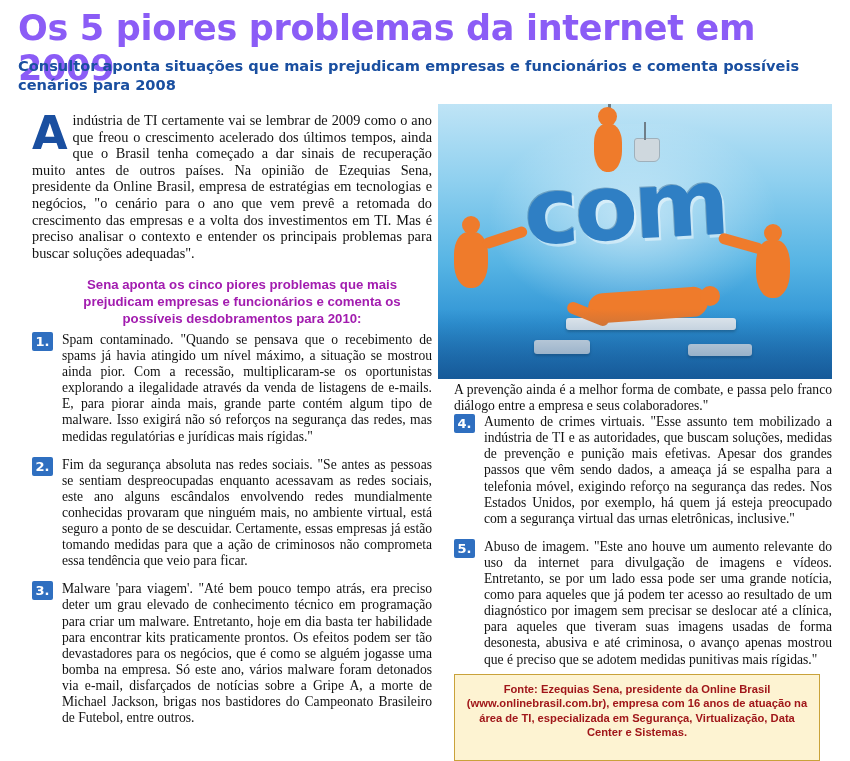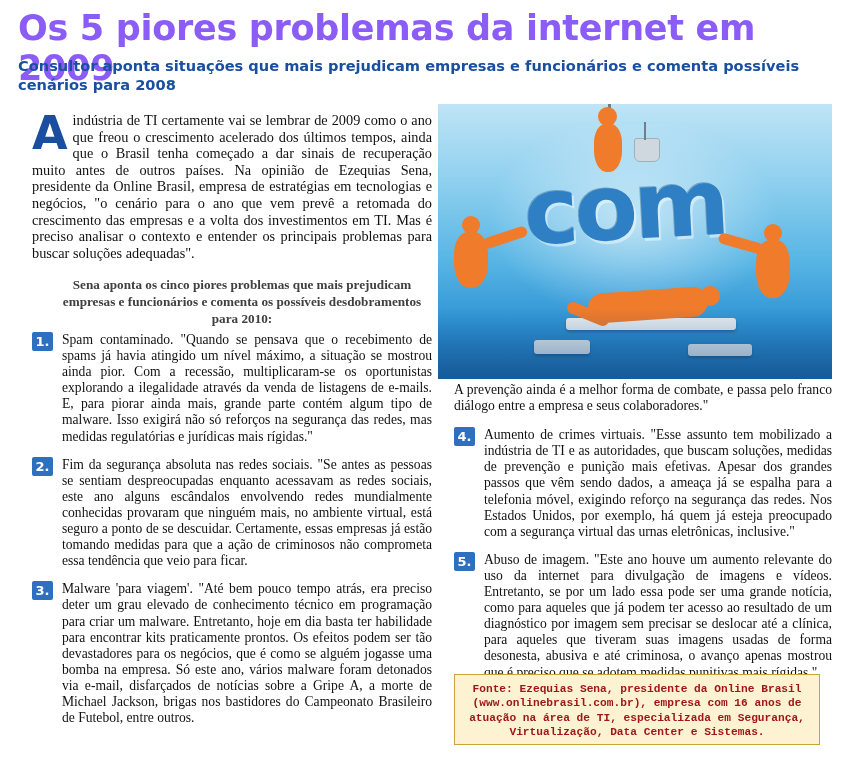--- a/index.html
+++ b/index.html
@@ -142,25 +142,25 @@
     color: #1a4fa0;
     padding: 2px 5px 0 0;
   }
 
   
   .leadin {
     position: absolute;
     left: 34px;
     top: 172px;
     width: 380px;
-    font-family: Liberation Serif, serif;
+    font-family: Liberation Sans, sans-serif;
     font-weight: bold;
     font-size: 13.2px;
     line-height: 17px;
-    color: #404040;
+    color: #a21caf;
     text-align: center;
   }
 
   
   .col-left {
     position: absolute;
     left: 14px;
     top: 228px;
     width: 400px;
   }
@@ -192,33 +192,32 @@
     font-size: 13px;
     line-height: 19px;
     text-align: center;
     border-radius: 2px;
   }
   .note {
     font-size: 13.6px;
     line-height: 16.1px;
     color: #111111;
     text-align: justify;
-    margin-bottom: 13px;
   }
 
   
   .source-box {
     position: absolute;
     left: 436px;
     top: 570px;
     width: 366px;
-    padding: 7px 8px 4px 8px;
+    padding: 7px 8px 20px 8px;
     background: #fdf3d2;
     border: 1px solid #c9a23a;
-    font-family: Liberation Mono, monospace;
+    font-family: Liberation Sans, sans-serif;
     font-weight: bold;
     font-size: 11.2px;
     line-height: 14.4px;
     color: #a0171a;
     text-align: center;
     box-sizing: border-box;
   }
 </style>
 </head>
 <body>

